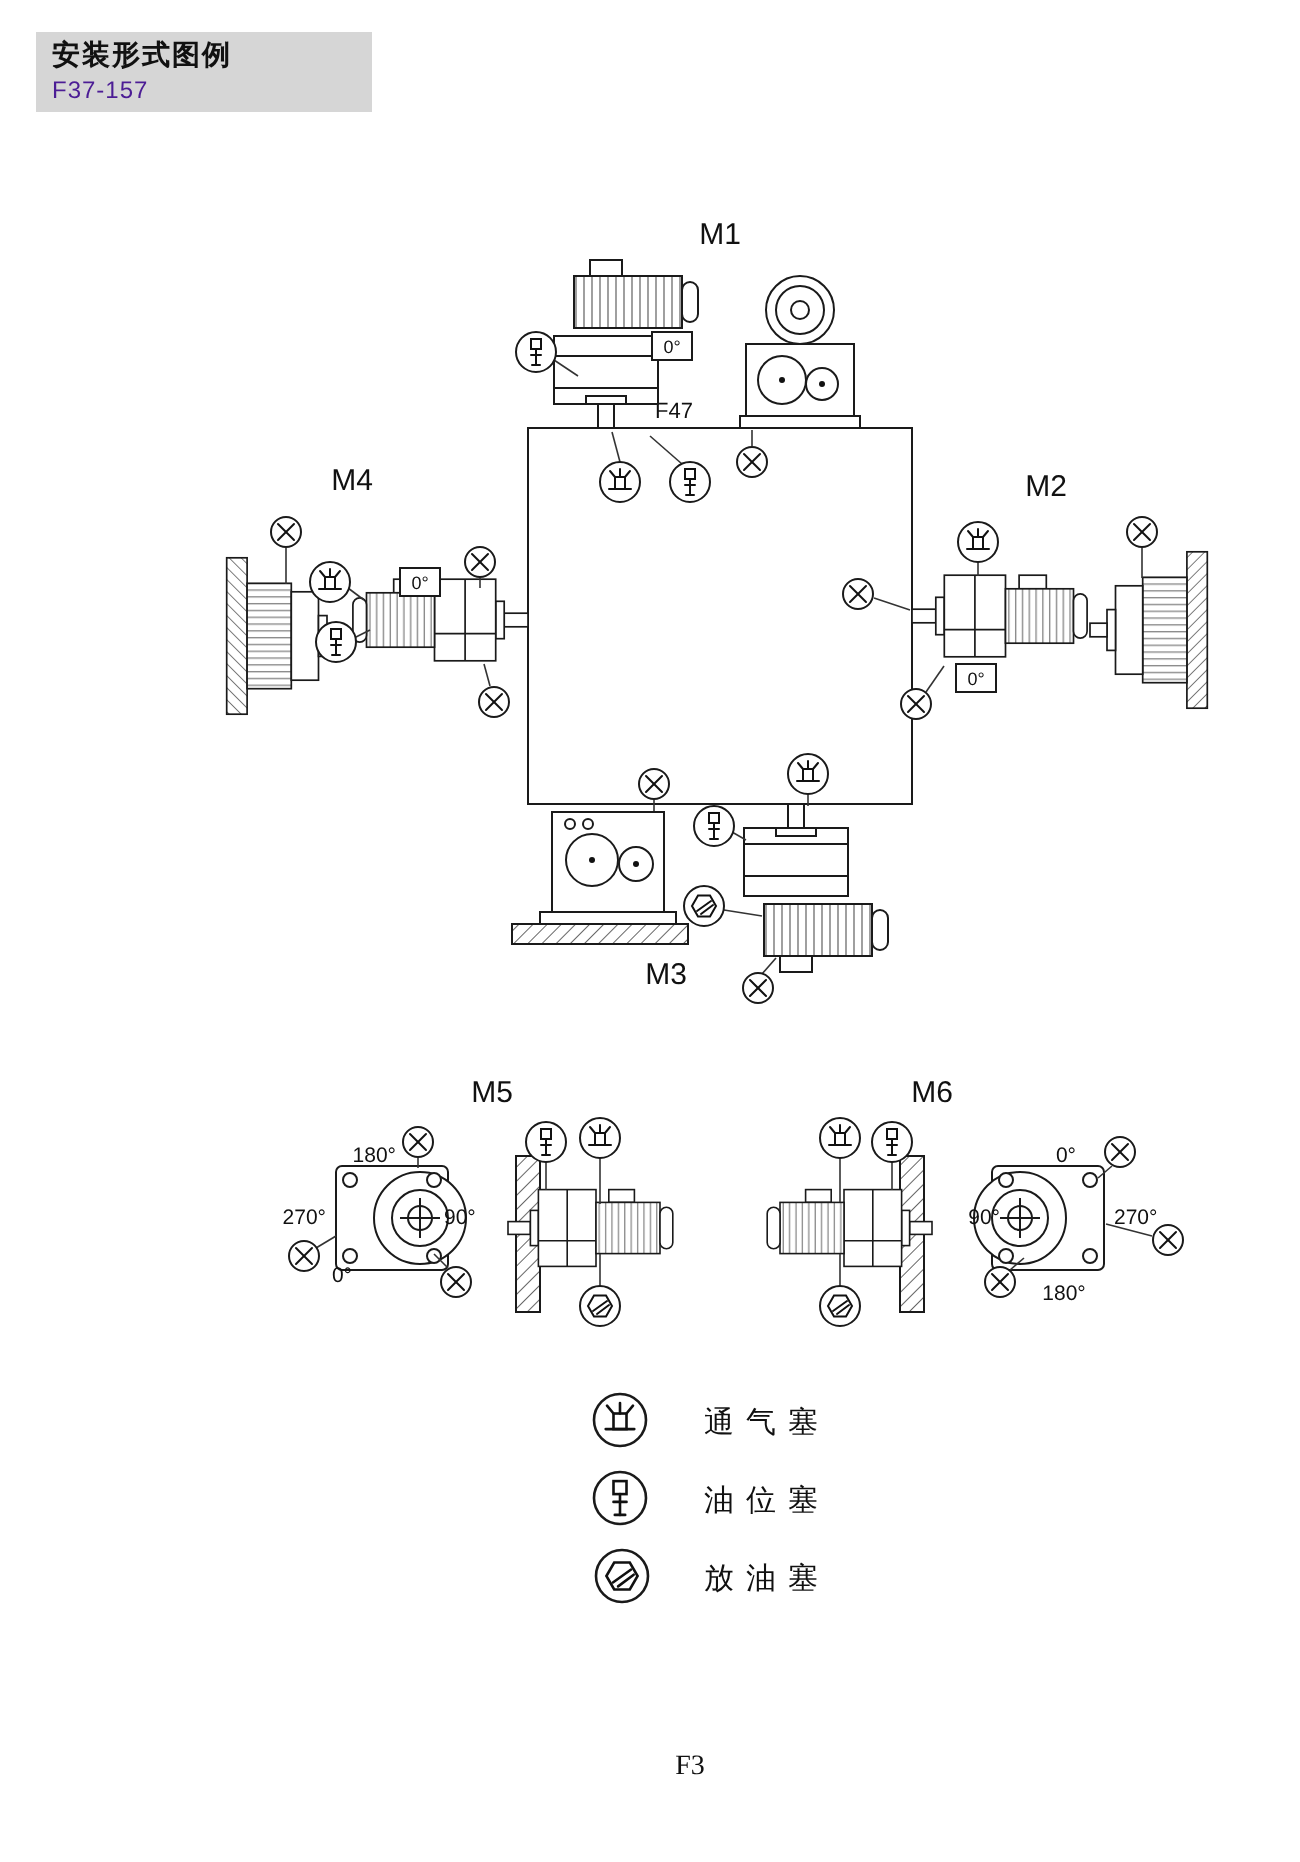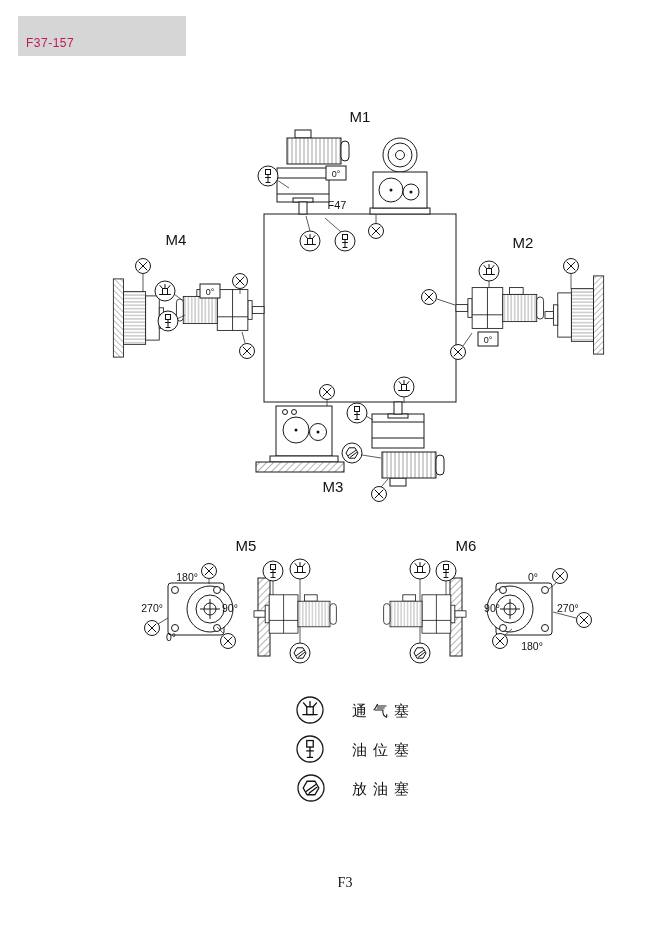--- a/index.html
+++ b/index.html
@@ -1,19 +1,19 @@
 <!DOCTYPE html>
 <html><head>
 <meta charset="utf-8">
 <style>
   html,body{margin:0;padding:0;background:#fff;}
   .page{position:relative;width:650px;height:931px;background:#ffffff;font-family:"Liberation Sans",sans-serif;overflow:hidden;}
   .header-box{position:absolute;left:18px;top:16px;width:168px;height:40px;background:#d6d6d6;padding:3px 0 0 8px;box-sizing:border-box;}
   .header-title{font-size:14px;font-weight:bold;color:#111;letter-spacing:1px;}
-  .header-sub{font-size:12px;color:#be185d;margin-top:17px;letter-spacing:0.5px;}
+  .header-sub{font-size:12px;color:#4c1d95;margin-top:1px;letter-spacing:0.5px;}
   svg.canvas{position:absolute;left:0;top:0;}
   
   .part{fill:#ffffff;stroke:#1a1a1a;stroke-width:1;}
   .ln{stroke:#1a1a1a;stroke-width:1;fill:none;}
   .lead{stroke:#333;stroke-width:0.8;fill:none;}
   .sym{stroke:#111;stroke-width:1;fill:none;stroke-linecap:round;}
   .symr{stroke:#111;stroke-width:1;fill:none;}
   .dot{fill:#111;stroke:none;}
   text{fill:#111;}
   .lbl{font:15px "Liberation Sans",sans-serif;}
@@ -22,20 +22,21 @@
   .f47{font:11px "Liberation Sans",sans-serif;}
   .legend-t{font:15px "Liberation Sans",sans-serif;letter-spacing:6px;}
   .pageno{font:14px "Liberation Serif",serif;}
 </style>
 </head>
 <body>
 
 <div class="page">
 
   <div class="header-box">
+    <div class="header-title">安装形式图例</div>
     <div class="header-sub">F37-157</div>
   </div>
 
   <svg class="canvas" width="650" height="931" viewBox="0 0 650 931">
     <defs>
       <pattern id="vfins" width="4" height="6" patternUnits="userSpaceOnUse">
         <rect width="4" height="6" fill="#fff"></rect>
         <line x1="1" y1="0" x2="1" y2="6" stroke="#777" stroke-width="0.7"></line>
       </pattern>
       <pattern id="hfins" width="6" height="4" patternUnits="userSpaceOnUse">

